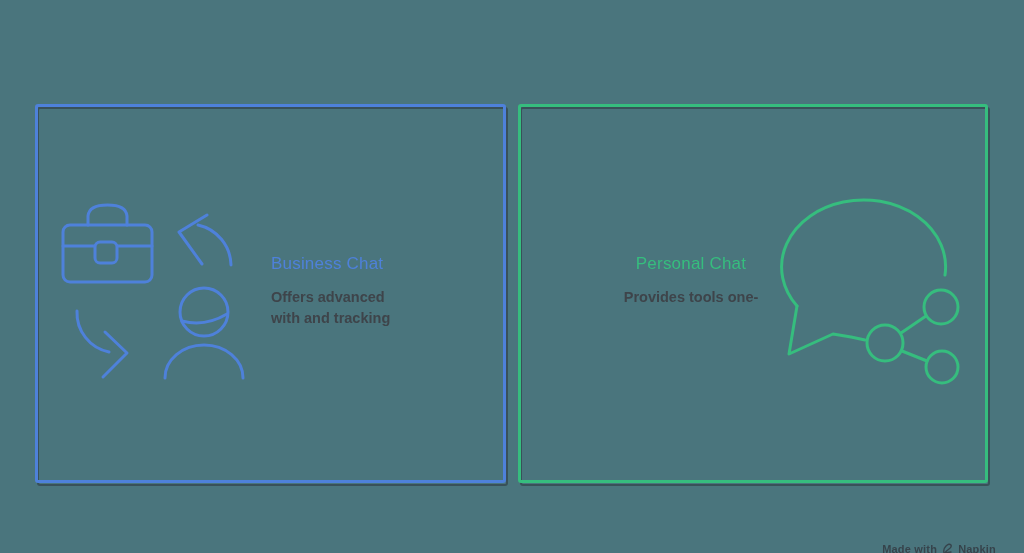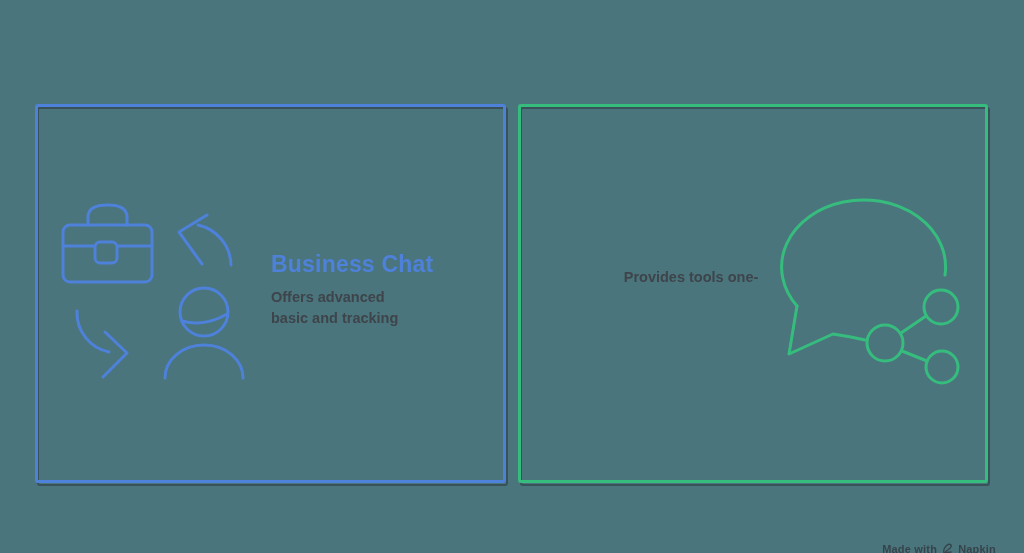--- a/index.html
+++ b/index.html
@@ -25,22 +25,22 @@
     height:373px;
     border:3px solid;
     border-radius:3px;
     background:transparent;
   }
   .panel.left{left:35px;width:465px;}
   .panel.right{left:518px;width:464px;}
   
   .textblock{position:absolute;}
   .textblock .title{
-    font-size:23px;
-    font-weight:700;
+    font-size:17px;
+    font-weight:400;
     letter-spacing:0.2px;
     line-height:20px;
   }
   .textblock .desc{
     margin-top:13px;
     font-size:14.5px;
     font-weight:700;
     line-height:21px;
     color:#3e444a;
   }
@@ -116,25 +116,26 @@
         <path d="M 132 161 L 157 171"></path>
       </g>
     </svg>
   </div>
 
 
   <div class="textblock" id="left-text">
     <div class="title" style="color: rgb(78, 129, 218);">Business Chat</div>
     <div class="desc">
       <div>Offers advanced</div>
-      <div>basic and tracking</div>
+      <div>with and tracking</div>
     </div>
   </div>
 
   <div class="textblock" id="right-text">
+    <div class="title" style="color: rgb(54, 189, 126);">Personal Chat</div>
     <div class="desc">
       <div>Provides tools one-</div>
     </div>
   </div>
 
   <div id="watermark">
     <span>Made with</span>
     <svg width="13" height="13" viewBox="0 0 13 13">
       <path d="M 3 11 Q 2 7 5 4 Q 8 1 10 3 Q 11 5 8 7 Q 5 9 4 11 L 10 10" fill="none" stroke="#333b43" stroke-width="1.4" stroke-linecap="round"></path>
     </svg>

